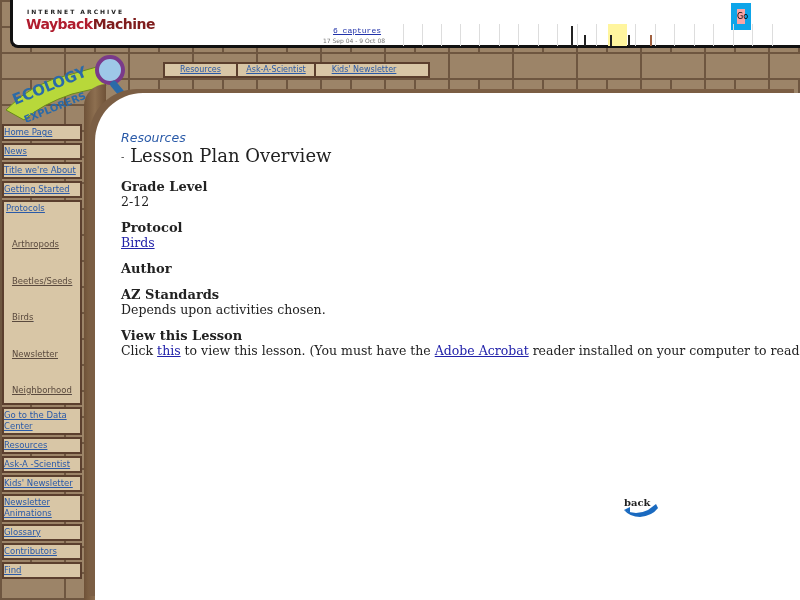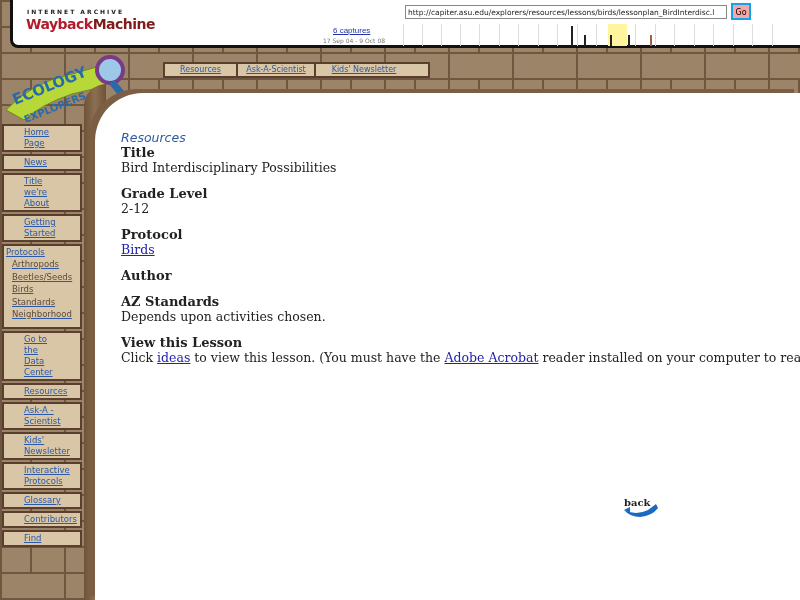--- a/index.html
+++ b/index.html
@@ -41,35 +41,35 @@
     font-family: "DejaVu Sans", sans-serif; font-size: 6px; letter-spacing: 2px; color: #222; font-weight: bold;
   }
   .wb-logo-big {
     position: absolute; left: 13px; top: 16px;
     font-family: "DejaVu Sans", sans-serif; font-size: 14px; font-weight: bold; letter-spacing: -0.5px;
   }
   .wb-logo-big .red { color: #b01c2e; }
   .wb-logo-big .blk { color: #7f1d1d; margin-top: 48px; }
   .wb-captures {
     position: absolute; left: 320px; top: 26px;
-    font-family: Liberation Sans, sans-serif; font-size: 8px; color: #2233aa; text-decoration: underline;
+    font-family: Liberation Mono, monospace; font-size: 8px; color: #2233aa; text-decoration: underline;
   }
   .wb-dates {
     position: absolute; left: 310px; top: 37px;
     font-family: "DejaVu Sans", sans-serif; font-size: 6px; color: #777;
   }
   .wb-url {
     position: absolute; left: 392px; top: 5px; width: 322px; height: 14px;
     border: 1px solid #888; background: #fff;
     font-family: "DejaVu Sans", sans-serif; font-size: 7.5px; color: #222; padding: 1px 2px;
     white-space: nowrap; overflow: hidden;
   }
   .wb-go {
-    position: absolute; left: 718px; top: 3px; width: 20px; height: 17px;
-    border: 2px solid #0ea5e9; background: #fca5a5;
+    position: absolute; left: 718px; top: 3px; width: 20px; height: 27px;
+    border: 6px solid #0ea5e9; background: #fca5a5;
     font-family: "DejaVu Sans", sans-serif; font-size: 8px; text-align: center; line-height: 15px;
   }
   .wb-timeline { position: absolute; left: 380px; top: 24px; width: 400px; height: 22px; }
   .tl-sep { position: absolute; top: 0; width: 1px; height: 22px; background: #ddd; }
   .tl-hl { position: absolute; left: 215px; top: 0; width: 19px; height: 22px; background: #fff59e; }
   .tl-bar { position: absolute; bottom: 0; width: 2px; background: #222; }
 
   
   .ee-logo { position: absolute; left: 2px; top: 52px; width: 130px; height: 70px; }
 
@@ -95,29 +95,29 @@
   .arch-frame {
     position: absolute; left: 84px; top: 84px; width: 22px; height: 516px;
     background: linear-gradient(90deg, #6f5238, #8d6f50 50%, #6f5238);
     border-top-left-radius: 40px;
   }
 
   
   .sidebar { position: absolute; left: 2px; top: 124px; width: 80px; }
   .sb-item {
     display: block; background: #d8c6a6; border: 2px solid #5b3f2e;
-    margin-bottom: 2px; padding: 1px 20px;
+    margin-bottom: 2px; padding: 1px 0;
     font-family: "DejaVu Sans", sans-serif; font-size: 8.5px; line-height: 11px;
     color: #2a5aa8; text-decoration: underline; font-weight: normal;
   }
   .sb-sub { padding: 1px 2px 6px 2px; }
   .sb-sub .head { display: block; color: #2a5aa8; text-decoration: underline; }
   .sb-sub .child {
-    display: block; padding-left: 6px; color: #5a4a3e; 
-    font-size: 8.5px; line-height: 12.5px;
+    display: block; padding-left: 6px; color: #5a4a3e; text-decoration: underline;
+    font-size: 8.5px; line-height: 12.5px; margin-top: 24px;
   }
 
   
   .main { position: absolute; left: 121px; top: 130px; width: 679px; color: #222; }
   .crumb { font-family: "DejaVu Sans", sans-serif; font-size: 12.5px; font-style: italic; color: #2a5aa8; line-height: 15px; }
   .page-title { font-size: 18px; line-height: 22px; font-weight: normal; margin-bottom: 11px; }
   .page-title .dash { font-size: 10px; vertical-align: middle; }
   .field { margin-bottom: 11px; }
   .field-label { font-weight: bold; font-size: 13px; line-height: 15px; }
   .field-val { font-size: 12.5px; line-height: 15px; white-space: nowrap; }
@@ -131,21 +131,20 @@
 <div class="bricks"></div>
 <div class="bricks2"></div>
 
 <div class="wb-bar">
   <div class="wb-logo-small">INTERNET ARCHIVE</div>
   <div class="wb-logo-big">
     <span class="red">Wayback</span><span class="blk">Machine</span>
   </div>
   <a class="wb-captures">6 captures</a>
   <div class="wb-dates">17 Sep 04 - 9 Oct 08</div>
-  <input class="wb-url" value="http://capiter.asu.edu/explorers/resources/lessons/birds/lessonplan_BirdInterdisc.l" style="">
   <div class="wb-go">Go</div>
   <div class="wb-timeline">
     <div class="tl-sep" style="left:10px"></div>
     <div class="tl-sep" style="left:29px"></div>
     <div class="tl-sep" style="left:48px"></div>
     <div class="tl-sep" style="left:67px"></div>
     <div class="tl-sep" style="left:86px"></div>
     <div class="tl-sep" style="left:106px"></div>
     <div class="tl-sep" style="left:125px"></div>
     <div class="tl-sep" style="left:145px"></div>
@@ -189,59 +188,59 @@
 <nav class="sidebar">
   <a class="sb-item">Home Page</a>
   <a class="sb-item">News</a>
   <a class="sb-item">Title we're About</a>
   <a class="sb-item">Getting Started</a>
   <div class="sb-item sb-sub">
     <a class="head">Protocols</a>
     <a class="child">Arthropods</a>
     <a class="child">Beetles/Seeds</a>
     <a class="child">Birds</a>
-    <a class="child">Standards</a>
+    <a class="child">Newsletter</a>
     <a class="child">Neighborhood</a>
   </div>
   <a class="sb-item">Go to the Data Center</a>
   <a class="sb-item">Resources</a>
   <a class="sb-item">Ask-A -Scientist</a>
   <a class="sb-item">Kids' Newsletter</a>
-  <a class="sb-item">Interactive Protocols</a>
+  <a class="sb-item">Newsletter Animations</a>
   <a class="sb-item">Glossary</a>
   <a class="sb-item">Contributors</a>
   <a class="sb-item">Find</a>
 </nav>
 
 <main class="main">
   <div class="crumb">Resources</div>
-
-  <div class="field">
-    <div class="field-label">Title</div>
-    <div class="field-val">Bird Interdisciplinary Possibilities</div>
-  </div>
+  <h1 class="page-title">
+    <span class="dash">-</span>
+    <span>Lesson Plan Overview</span>
+  </h1>
+
   <div class="field">
     <div class="field-label">Grade Level</div>
     <div class="field-val">2-12</div>
   </div>
   <div class="field">
     <div class="field-label">Protocol</div>
     <div class="field-val"><a class="link">Birds</a></div>
   </div>
   <div class="field">
     <div class="field-label">Author</div>
   </div>
   <div class="field">
     <div class="field-label">AZ Standards</div>
     <div class="field-val">Depends upon activities chosen.</div>
   </div>
   <div class="field">
     <div class="field-label">View this Lesson</div>
     <div class="field-val">
-      <span>Click </span><a class="link">ideas</a><span> to view this lesson. (You must have the </span><a class="link">Adobe Acrobat</a><span> reader installed on your computer to read</span>
+      <span>Click </span><a class="link">this</a><span> to view this lesson. (You must have the </span><a class="link">Adobe Acrobat</a><span> reader installed on your computer to read</span>
     </div>
   </div>
 </main>
 
 <svg class="back-btn" viewBox="0 0 38 22">
   <text x="2" y="10" font-family="DejaVu Serif, serif" font-size="10" font-weight="bold" fill="#222">back</text>
   <path d="M2 14 Q14 20 26 14 L34 8 L36 12 Q30 20 18 21 Q8 21 2 14 Z" fill="#1a6ac0"></path>
   <path d="M2 14 L8 11 L8 17 Z" fill="#1a6ac0"></path>
 </svg>
 

